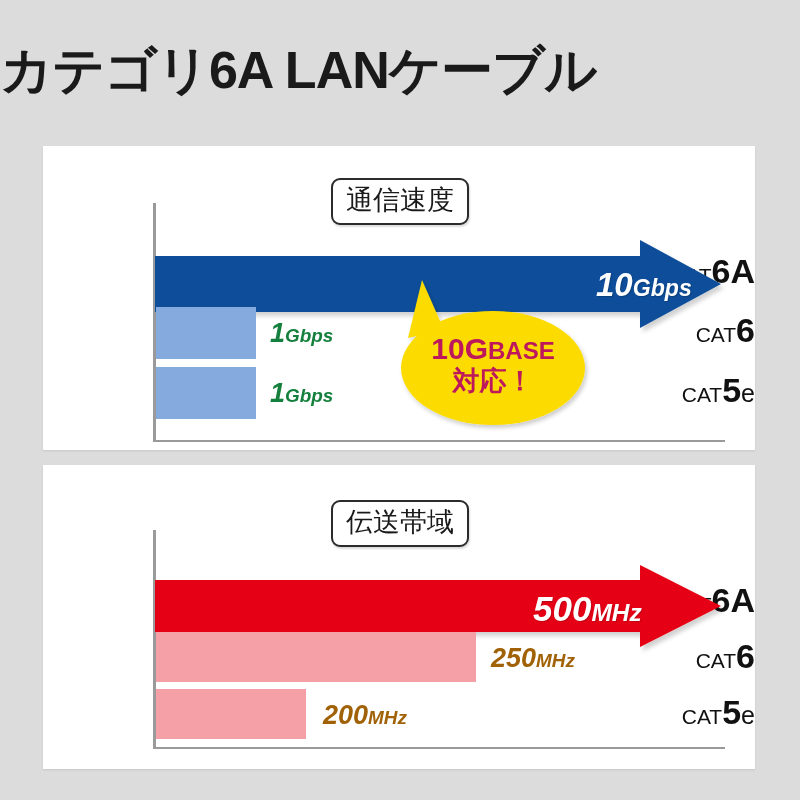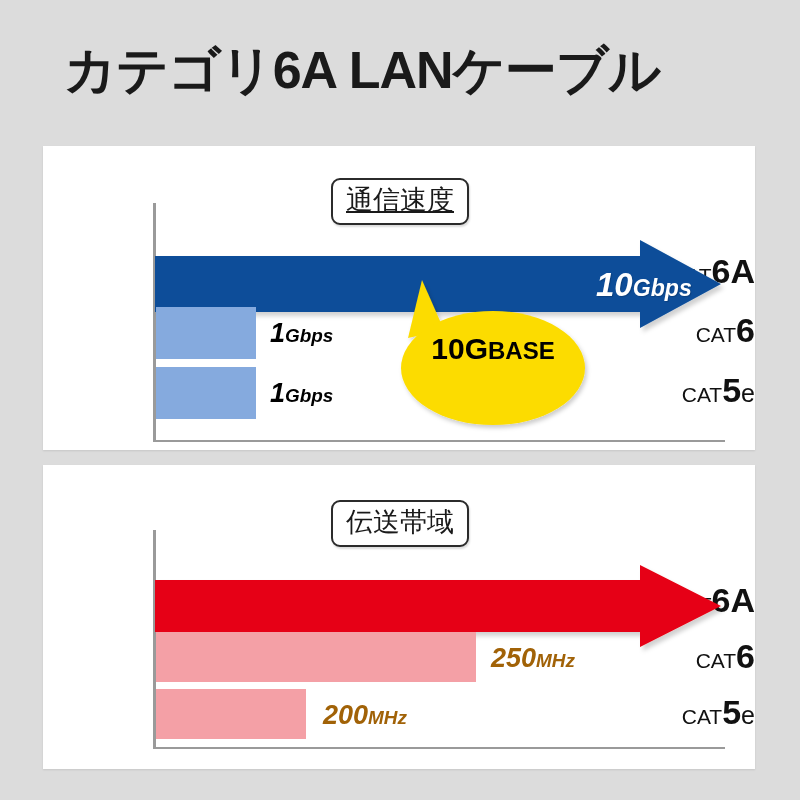--- a/index.html
+++ b/index.html
@@ -14,21 +14,20 @@
     overflow: hidden;
     position: relative;
   }
 
   
   #page-title {
     position: absolute;
     left: 0;
     top: 44px;
     width: 724px;
-    text-align: center;
     font-size: 52px;
     font-weight: bold;
     color: #1a1a1a;
     letter-spacing: -1px;
     line-height: 1;
     white-space: nowrap;
   }
 
   
   .panel {
@@ -48,21 +47,21 @@
     border-radius: 9px;
     background: #ffffff;
     color: #1a1a1a;
     font-size: 27px;
     font-weight: 500;
     line-height: 1;
     padding: 7px 13px 9px 13px;
     white-space: nowrap;
     box-shadow: 1px 2px 2px rgba(0,0,0,0.14);
   }
-  #label-speed     { left: 331px; top: 178px; text-decoration: underline; }
+  #label-speed     { left: 331px; top: 178px; }
   #label-bandwidth { left: 331px; top: 500px; }
 
   
   .axis-v {
     position: absolute;
     width: 3px;
     background: #9a9a9a;
   }
   .axis-h {
     position: absolute;
@@ -107,41 +106,41 @@
   .value-label {
     position: absolute;
     font-style: italic;
     font-weight: bold;
     line-height: 1;
     white-space: nowrap;
     text-align: center;
   }
   .value-label .unit { font-size: 0.70em; }
 
-  .value-muted-blue { color: #000000; font-size: 27px; }
+  .value-muted-blue { color: #15803d; font-size: 27px; }
   .value-muted-pink { color: #a16207; font-size: 27px; }
   .value-on-arrow   { color: #ffffff; font-size: 33px;
                       text-shadow: 1px 1px 1px rgba(0,0,0,0.18); }
 
   
   #callout {
     position: absolute;
     left: 398px;
     top: 276px;
     width: 190px;
     height: 150px;
   }
   #callout svg { display: block; overflow: visible; }
   #callout-text {
     position: absolute;
     left: 0;
     top: 56px;
     width: 190px;
     text-align: center;
-    color: #000000;
+    color: #be185d;
     font-weight: bold;
     line-height: 1.12;
     pointer-events: none;
   }
   #callout-text .l1 { font-size: 30px; display: block; }
   #callout-text .l1 .small { font-size: 24px; }
   #callout-text .l2 { font-size: 27px; display: block; }
 </style>
 </head>
 <body>
@@ -197,20 +196,21 @@
         <feDropShadow dx="2" dy="3" stdDeviation="2" flood-color="#000000" flood-opacity="0.20"></feDropShadow>
       </filter>
     </defs>
     <g filter="url(#shadowYel)">
       <path d="M24,4 L10,62 L46,54 Z" fill="#FCDC00"></path>
       <ellipse cx="95" cy="92" rx="92" ry="57" fill="#FCDC00"></ellipse>
     </g>
   </svg>
   <div id="callout-text">
     <span class="l1"><span>10G</span><span class="small">BASE</span></span>
+    <span class="l2">対応！</span>
   </div>
 </div>
 
 <div class="panel" id="panel-bandwidth">
 
   <div class="axis-v" style="left:110px; top:65px; height:219px;"></div>
   <div class="axis-h" style="left:110px; top:282px; width:572px;"></div>
 
   <div class="cat-label" style="top:118px; width:100px;">
     <span class="sm">CAT</span><span class="lg">6</span><span class="lg">A</span>
@@ -225,20 +225,23 @@
   <div class="arrow-wrap" style="left:112px; top:100px;">
     <svg width="566" height="82" viewBox="0 0 566 82">
       <defs>
         <filter id="shadowRed" x="-10%" y="-10%" width="130%" height="140%">
           <feDropShadow dx="3" dy="4" stdDeviation="2" flood-color="#000000" flood-opacity="0.18"></feDropShadow>
         </filter>
       </defs>
       <path d="M0,15 L485,15 L485,0 L566,41 L485,82 L485,67 L0,67 Z" fill="#E60012" filter="url(#shadowRed)"></path>
     </svg>
   </div>
+  <div class="value-label value-on-arrow" style="left:490px; top:126px; font-size:35px;">
+    <span>500</span><span class="unit">MHz</span>
+  </div>
 
   <div class="bar" style="left:113px; top:167px; width:320px; height:50px; background:#F4A0A6;"></div>
   <div class="value-label value-muted-pink" style="left:448px; top:180px;">
     <span>250</span><span class="unit">MHz</span>
   </div>
 
   <div class="bar" style="left:113px; top:224px; width:150px; height:50px; background:#F4A0A6;"></div>
   <div class="value-label value-muted-pink" style="left:280px; top:237px;">
     <span>200</span><span class="unit">MHz</span>
   </div>

